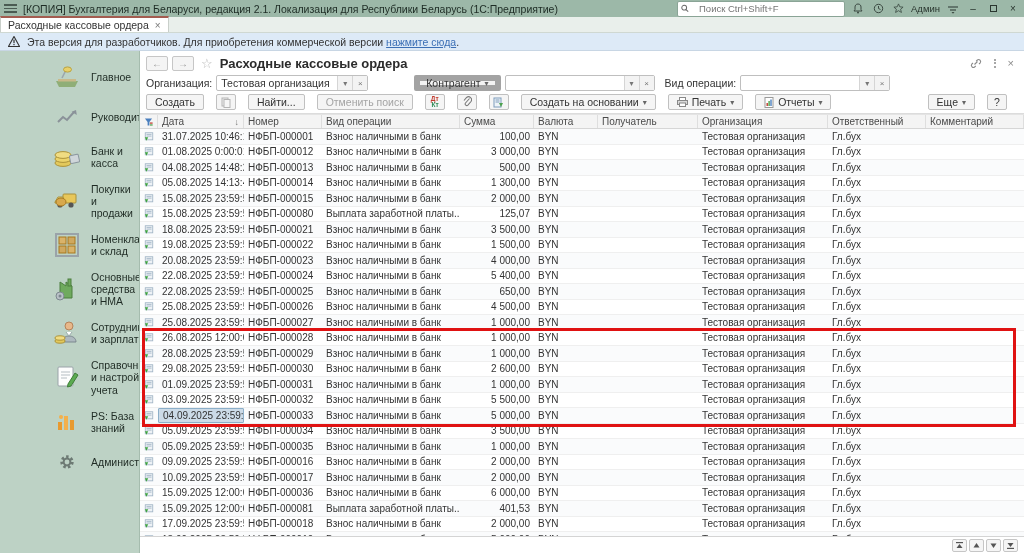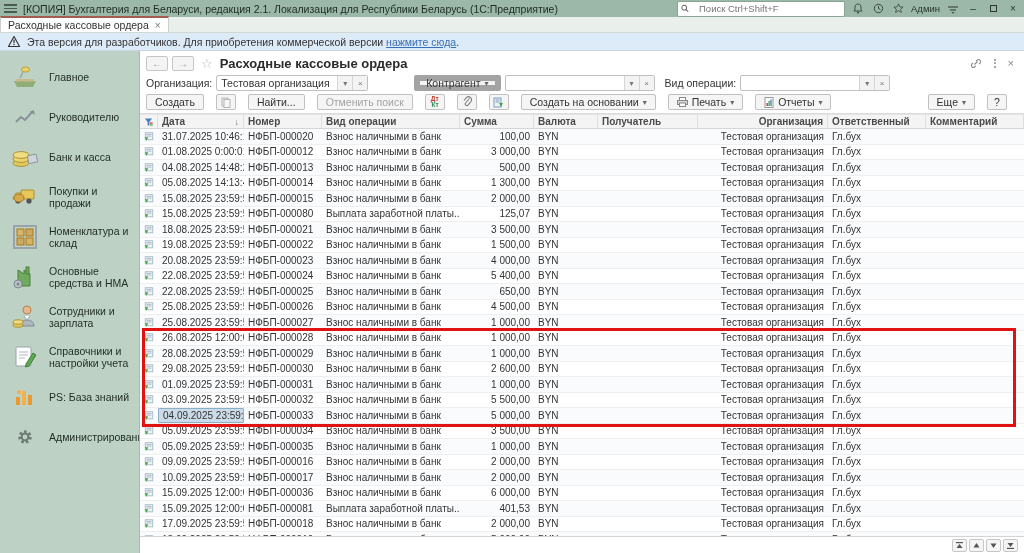--- a/index.html
+++ b/index.html
@@ -25,21 +25,21 @@
   .tab .x { color:#777; font-size:10px; cursor:pointer; }
 
   
   #warnbar { height:18px; background:#ddeaf7; display:flex; align-items:center; padding:0 8px; gap:7px; border-bottom:1px solid #c8d6e4; }
   #warnbar .wtext { font-size:10.5px; color:#333; }
   #warnbar a { color:#3b6fb5; text-decoration:underline; cursor:pointer; }
 
   
   #main { display:flex; height:502px; }
   #sidebar { width:140px; background:#bdd2c5; border-right:1px solid #a5bcae; padding-top:6px; overflow:hidden; }
-  .side-item { display:flex; align-items:center; gap:9px; padding:6px 4px 6px 10px; min-height:40px; cursor:pointer; }
+  .side-item { display:flex; align-items:center; gap:9px; padding:6px 4px 6px 10px; min-height:40px; cursor:pointer;margin-left:42px; }
   .side-item .s-ico { width:30px; height:28px; flex:none; display:flex; align-items:center; justify-content:center; }
   .side-item .s-lab { font-size:10.5px; color:#1f2b24; line-height:1.15; }
 
   #content { flex:1; display:flex; flex-direction:column; background:#fff; min-width:0; }
 
   
   #form-header { height:22px; display:flex; align-items:center; padding:2px 6px 0 6px; gap:4px; }
   .navbtn { width:22px; height:15px; border:1px solid #c6c6c6; border-radius:2px; background:#f4f4f4; color:#9a9a9a; font-size:10px; display:flex; align-items:center; justify-content:center; cursor:pointer; }
   .star { color:#b9b9b9; font-size:13px; margin:0 3px; cursor:pointer; }
   #page-title { font-size:13px; font-weight:bold; color:#2b2b2b; }
@@ -63,36 +63,36 @@
   .btn.disabled { color:#a4a4a4; cursor:default; }
   .btn.icon-only { width:20px; padding:0; justify-content:center; }
   .tb-spacer { flex:1; }
   .dtkt { font-size:6.5px; line-height:1; font-weight:bold; }
   .dtkt .dt { color:#c23b2e; display:block; text-align:left; }
   .dtkt .kt { color:#2e8b57; display:block; text-align:right; }
 
   
   #table { flex:1; display:flex; flex-direction:column; min-height:0; position:relative; }
   #thead { height:15px; display:flex; background:#f4f4f4; border-bottom:1px solid #d6d6d6; border-top:1px solid #e4e4e4; }
-  .hc { font-size:10px; color:#4a4a4a; padding:1px 4px; border-right:1px solid #dedede; display:flex; align-items:center; overflow:hidden; white-space:nowrap;font-weight:bold; }
+  .hc { font-size:10px; color:#4a4a4a; padding:1px 4px; border-right:1px solid #dedede; display:flex; align-items:center; overflow:hidden; white-space:nowrap; }
   .hc .sort { margin-left:auto; color:#777; font-size:9px; }
   #tbody { flex:1; overflow:hidden; position:relative; }
   .trow { display:flex; height:15.5px; border-bottom:1px solid #efefef; background:#fff; cursor:pointer; }
   .trow:nth-child(even) { background:#fafbfc; }
   .tc { font-size:10px; color:#333; padding:1px 4px; overflow:hidden; white-space:nowrap; display:flex; align-items:center; }
   .tc.num { justify-content:flex-end; }
   .tc.sel { background:#ccdbe8; border:1px solid #8cafc9; border-radius:1px; }
   .c-icon { width:18px; flex:none; justify-content:center; }
   .c-date { width:86px; flex:none; }
   .c-num  { width:78px; flex:none; }
   .c-op   { width:138px; flex:none; }
   .c-sum  { width:74px; flex:none; }
   .c-cur  { width:64px; flex:none; }
   .c-pay  { width:100px; flex:none; }
-  .c-org  { width:130px; flex:none;justify-content:flex-end; }
+  .c-org  { width:130px; flex:none; }
   .c-resp { width:98px; flex:none; }
   .c-comm { flex:1; }
   #redbox { position:absolute; left:2px; right:8px; border:3px solid #e01212; pointer-events:none; display:none; }
 
   
   #bottombar { height:17px; border-top:1px solid #d4d4d4; display:flex; align-items:center; justify-content:flex-end; gap:2px; padding:0 6px; background:#fff; }
   .navsm { width:15px; height:13px; border:1px solid #c6c6c6; border-radius:2px; background:#f5f5f5; display:flex; align-items:center; justify-content:center; cursor:pointer; }
 </style>
 </head>
 <body>
@@ -422,21 +422,21 @@
       <div class="trow">
             <span class="tc c-icon">
               <svg width="12" height="11" viewBox="0 0 12 11">
                 <rect x="1.5" y="1" width="9" height="8.5" fill="#eef2f6" stroke="#9fb3c4"></rect>
                 <line x1="3" y1="3" x2="9" y2="3" stroke="#9fb3c4"></line>
                 <line x1="3" y1="5" x2="9" y2="5" stroke="#9fb3c4"></line>
                 <polygon points="1,6.5 5,6.5 3,10.5" fill="#3fa43f"></polygon>
               </svg>
             </span>
             <span class="tc c-date">31.07.2025 10:46:12</span>
-            <span class="tc c-num">НФБП-000020</span>
+            <span class="tc c-num">НФБП-000001</span>
             <span class="tc c-op">Взнос наличными в банк</span>
             <span class="tc c-sum num">100,00</span>
             <span class="tc c-cur">BYN</span>
             <span class="tc c-pay"></span>
             <span class="tc c-org">Тестовая организация</span>
             <span class="tc c-resp">Гл.бух</span>
             <span class="tc c-comm"></span>
           </div>
           <div class="trow">
             <span class="tc c-icon">

